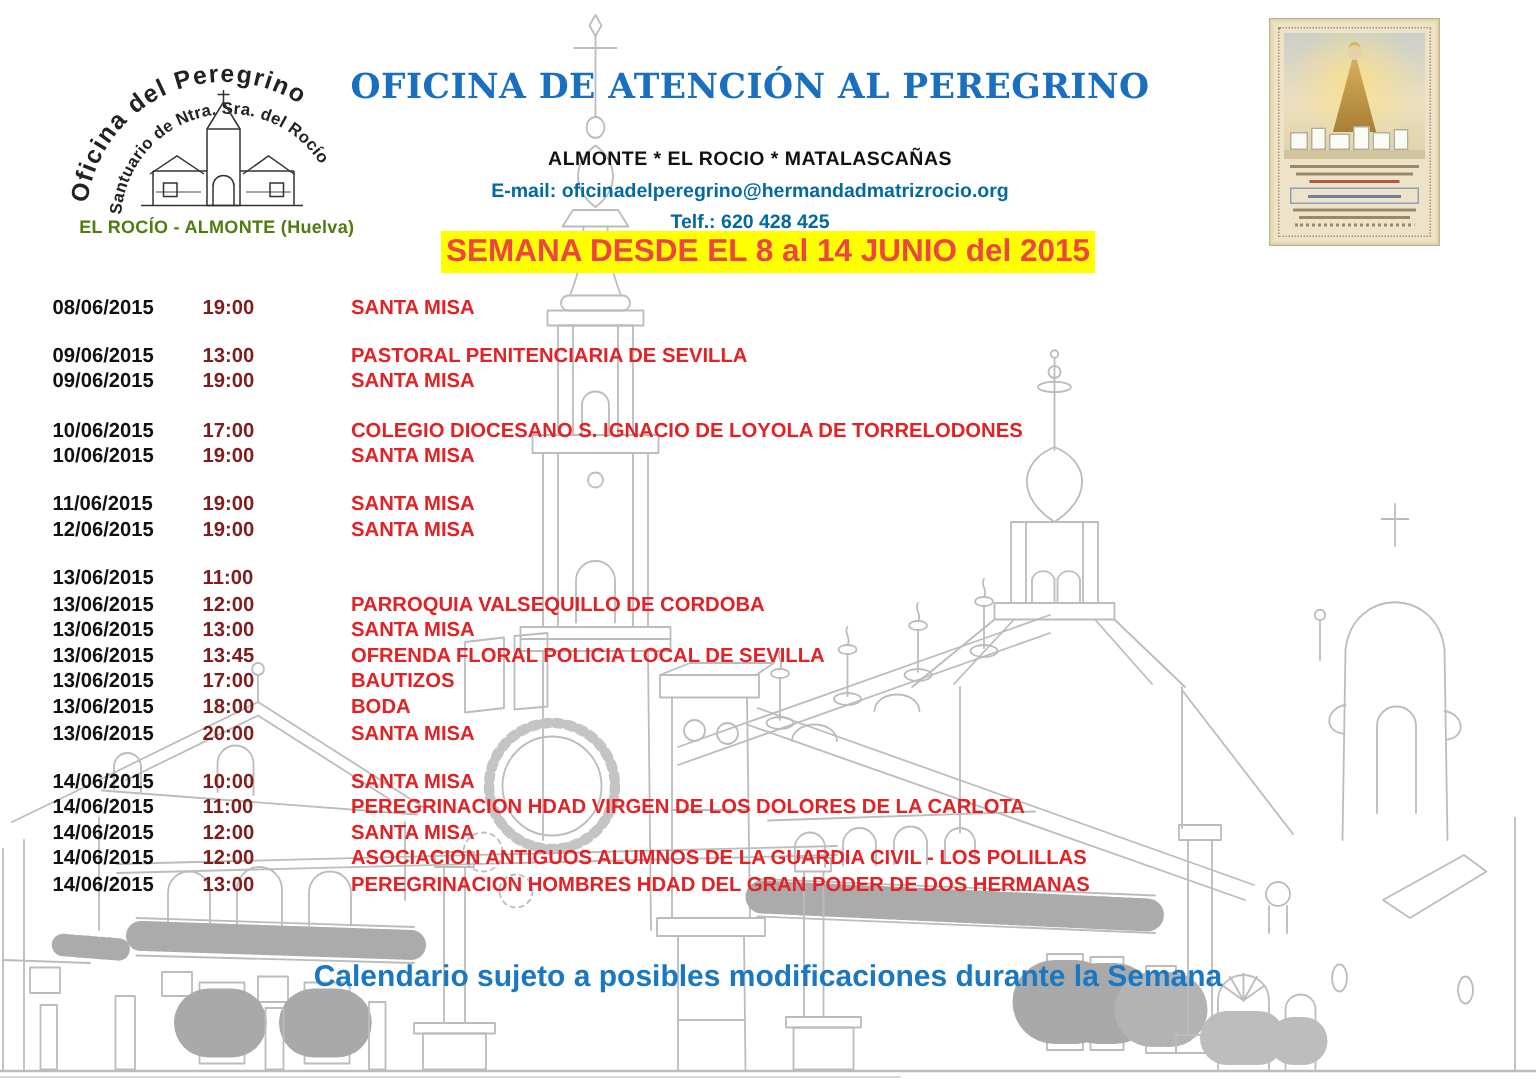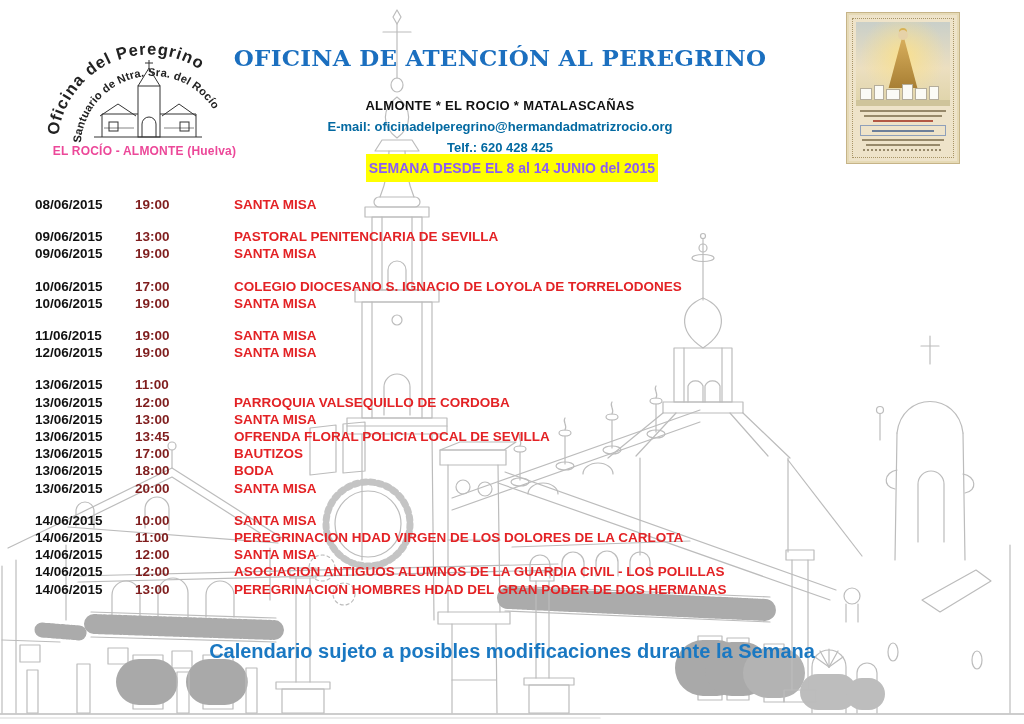--- a/index.html
+++ b/index.html
@@ -12,22 +12,22 @@
 
   
   #header{position:absolute;left:140px;top:30px;width:720px;text-align:center;z-index:2;}
   #title{margin:16px;font-family:"DejaVu Serif",serif;font-weight:bold;font-size:23px;
          line-height:24px;letter-spacing:.3px;color:var(--title-blue,#1b6fbf);}
   #subtitle{margin-top:28px;font-weight:bold;font-size:13px;letter-spacing:.3px;color:#111;}
   .contact-line{margin-top:6px;font-weight:bold;font-size:13px;color:#0369a1;}
 
   
   #banner{position:absolute;top:154px;left:0;right:0;text-align:center;z-index:2;}
-  #banner span{display:inline-block;background:var(--banner-yellow,#ffff00);color:#8b5cf6;
-               font-weight:bold;font-size:14px;line-height:26px;padding:1px 3px;}
+  #banner span{display:inline-block;background:var(--banner-yellow,#ffff00);color:#ef4444;
+               font-weight:bold;font-size:21px;line-height:26px;padding:1px 3px;}
 
   
   #schedule{position:absolute;left:35px;top:196px;width:780px;z-index:2;}
   .group{margin-bottom:15px;}
   .row{display:flex;font-weight:bold;font-size:13.5px;line-height:17.2px;white-space:nowrap;}
   .date{width:100px;color:#111;}
   .time{width:99px;color:#7f1d1d;}
   .event{color:var(--event-red,#e32225);}
 
   
@@ -35,21 +35,21 @@
           font-weight:bold;font-size:20px;color:var(--footer-blue,#1a78c2);}
 
   
   #seal{position:absolute;left:42px;top:16px;width:205px;height:152px;z-index:2;}
   #seal svg{display:block;}
   .arc-outer{font-family:"Liberation Sans",sans-serif;font-weight:bold;font-size:16.5px;
              letter-spacing:1px;fill:#222;}
   .arc-inner{font-family:"Liberation Sans",sans-serif;font-weight:bold;font-size:11.2px;
              letter-spacing:.2px;fill:#222;}
   #seal-caption{position:absolute;left:0;right:0;top:128px;text-align:center;
-                font-weight:bold;font-size:12px;letter-spacing:.2px;color:#ec4899;white-space:nowrap;}
+                font-weight:bold;font-size:12px;letter-spacing:.2px;color:#4d7c0f;white-space:nowrap;}
 
   
   #stamp{position:absolute;left:846px;top:12px;width:114px;height:152px;z-index:2;
          background:#eee3c9;border:1px solid #c6b488;box-shadow:inset 0 0 0 2px #e6dab6;
          padding:5px;box-sizing:border-box;}
   #stamp-inner{border:1px dotted #a89566;height:100%;box-sizing:border-box;padding:3px;
                display:flex;flex-direction:column;}
   #stamp-pic{position:relative;height:84px;overflow:hidden;flex:none;
              background:linear-gradient(#c9cfc9,#ecdfc0 55%,#ded3a8);}
   #stamp-glow{position:absolute;inset:0;

